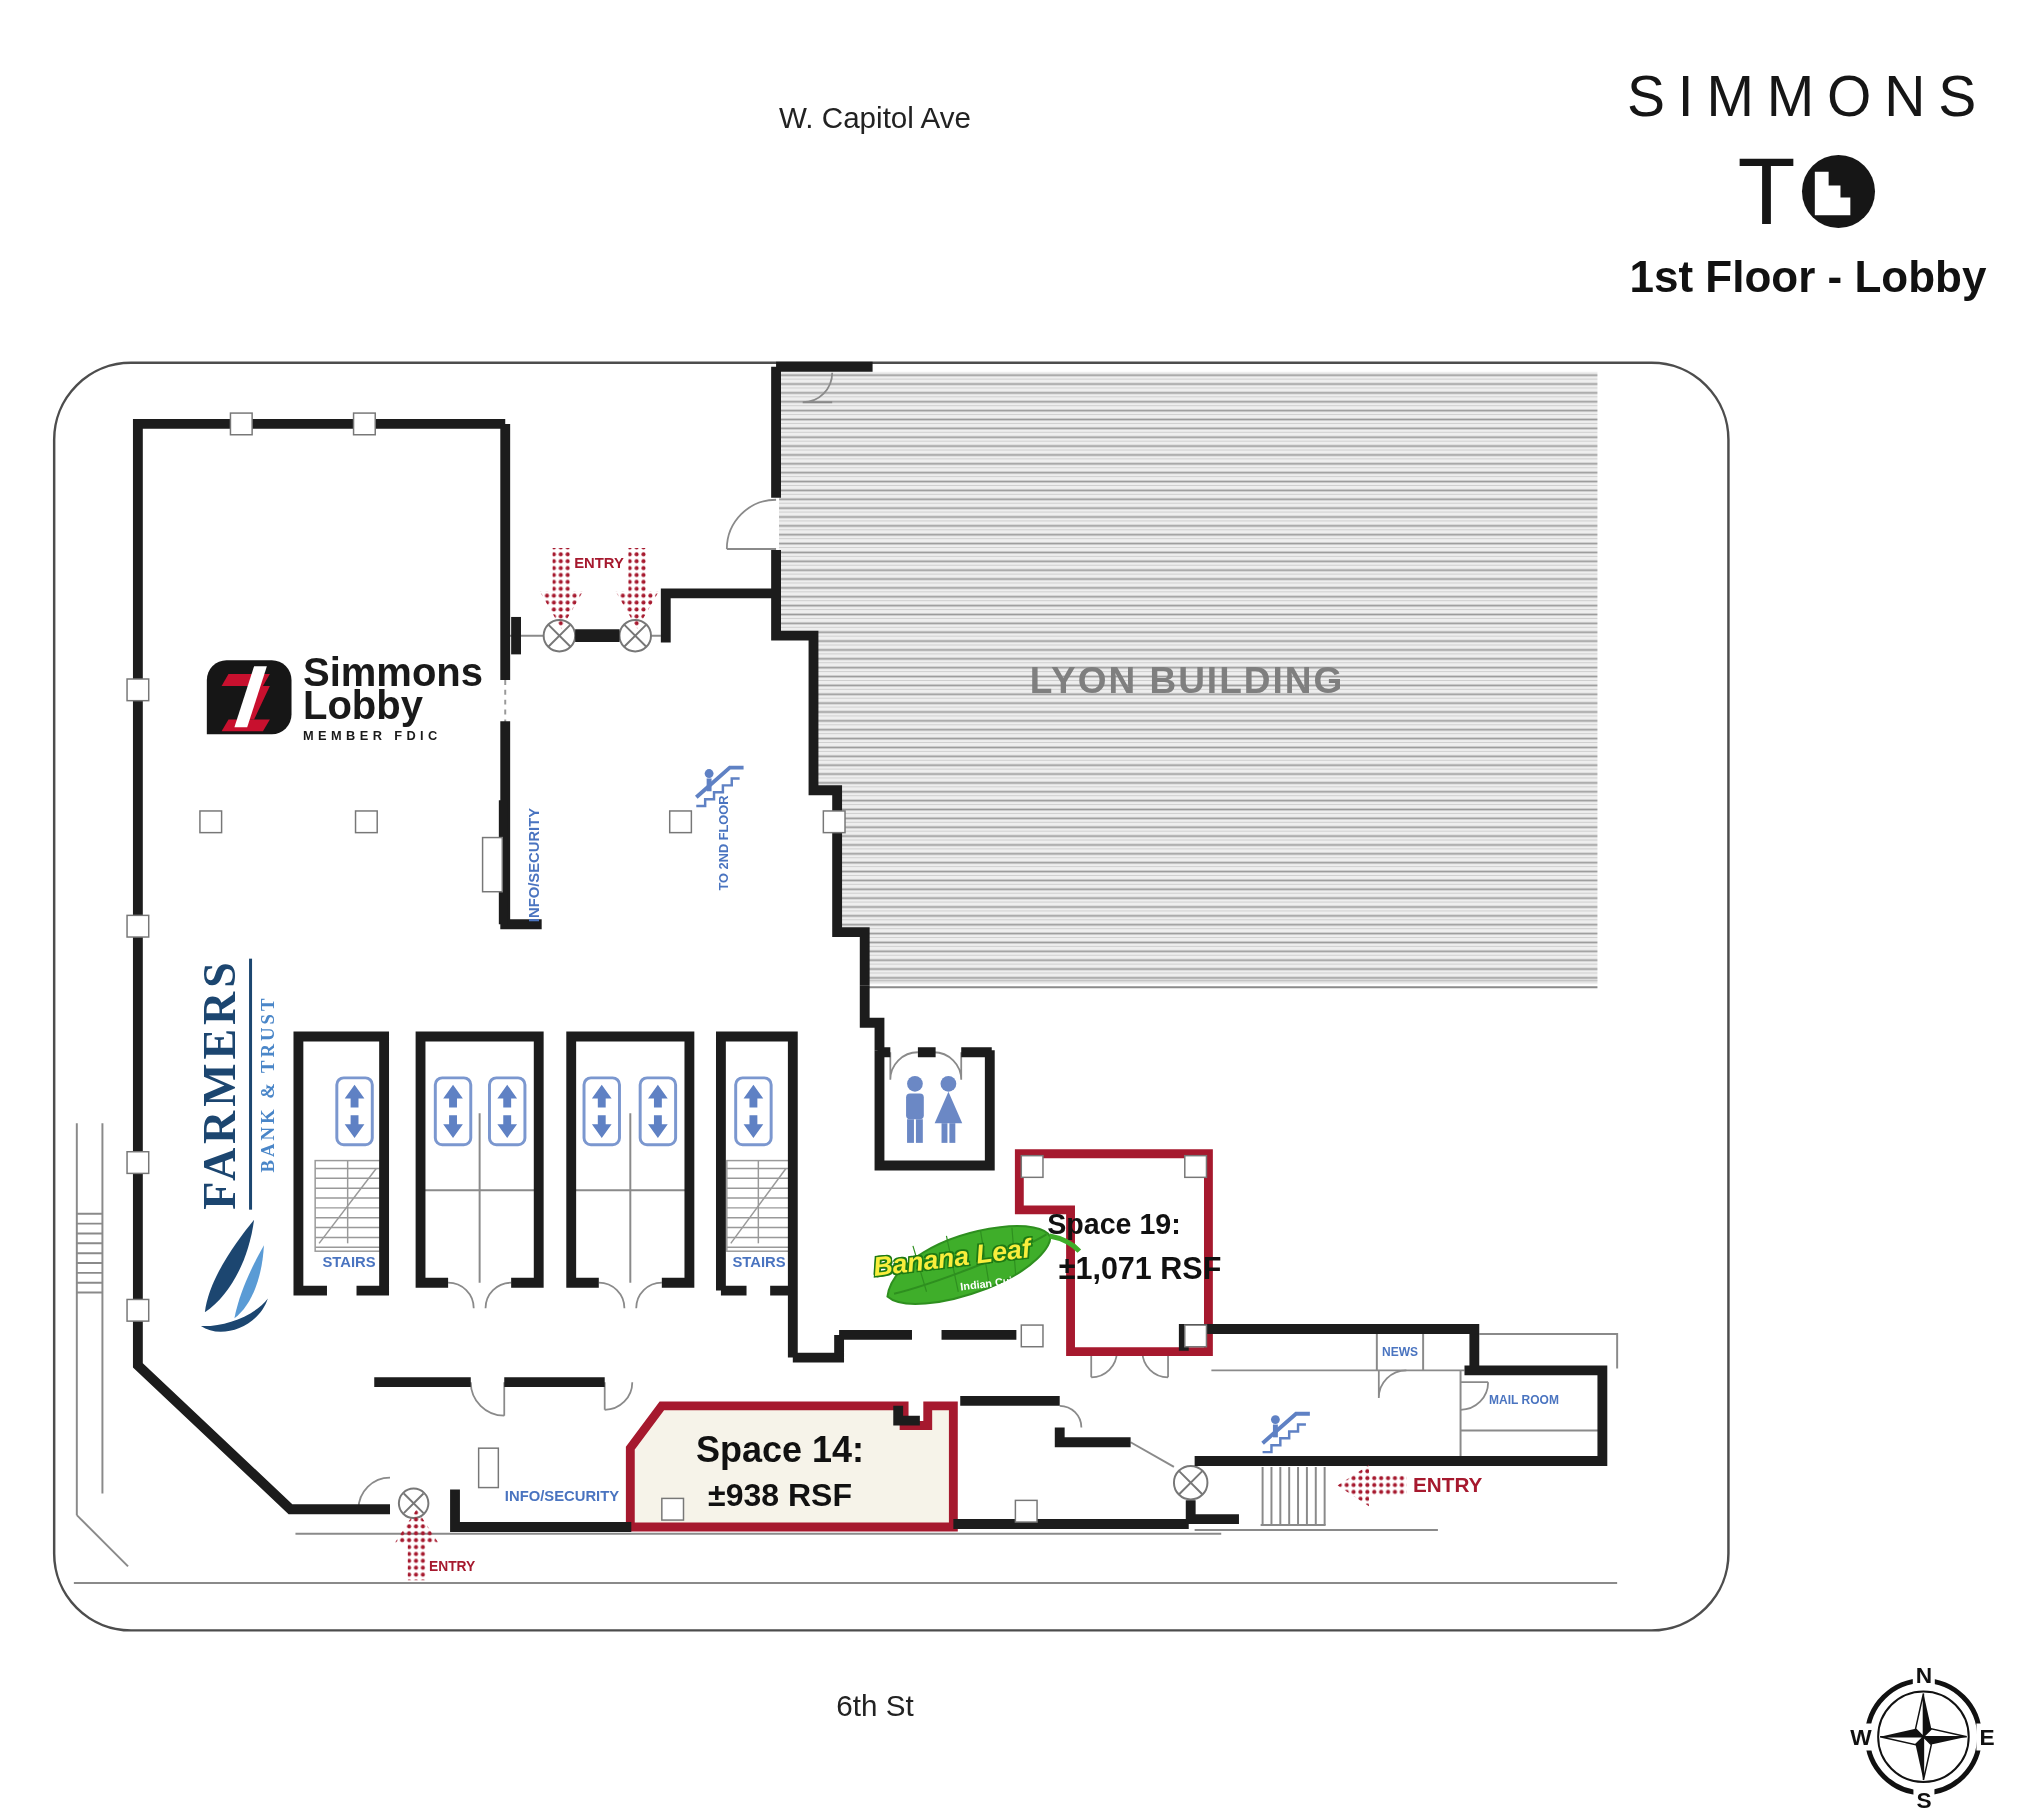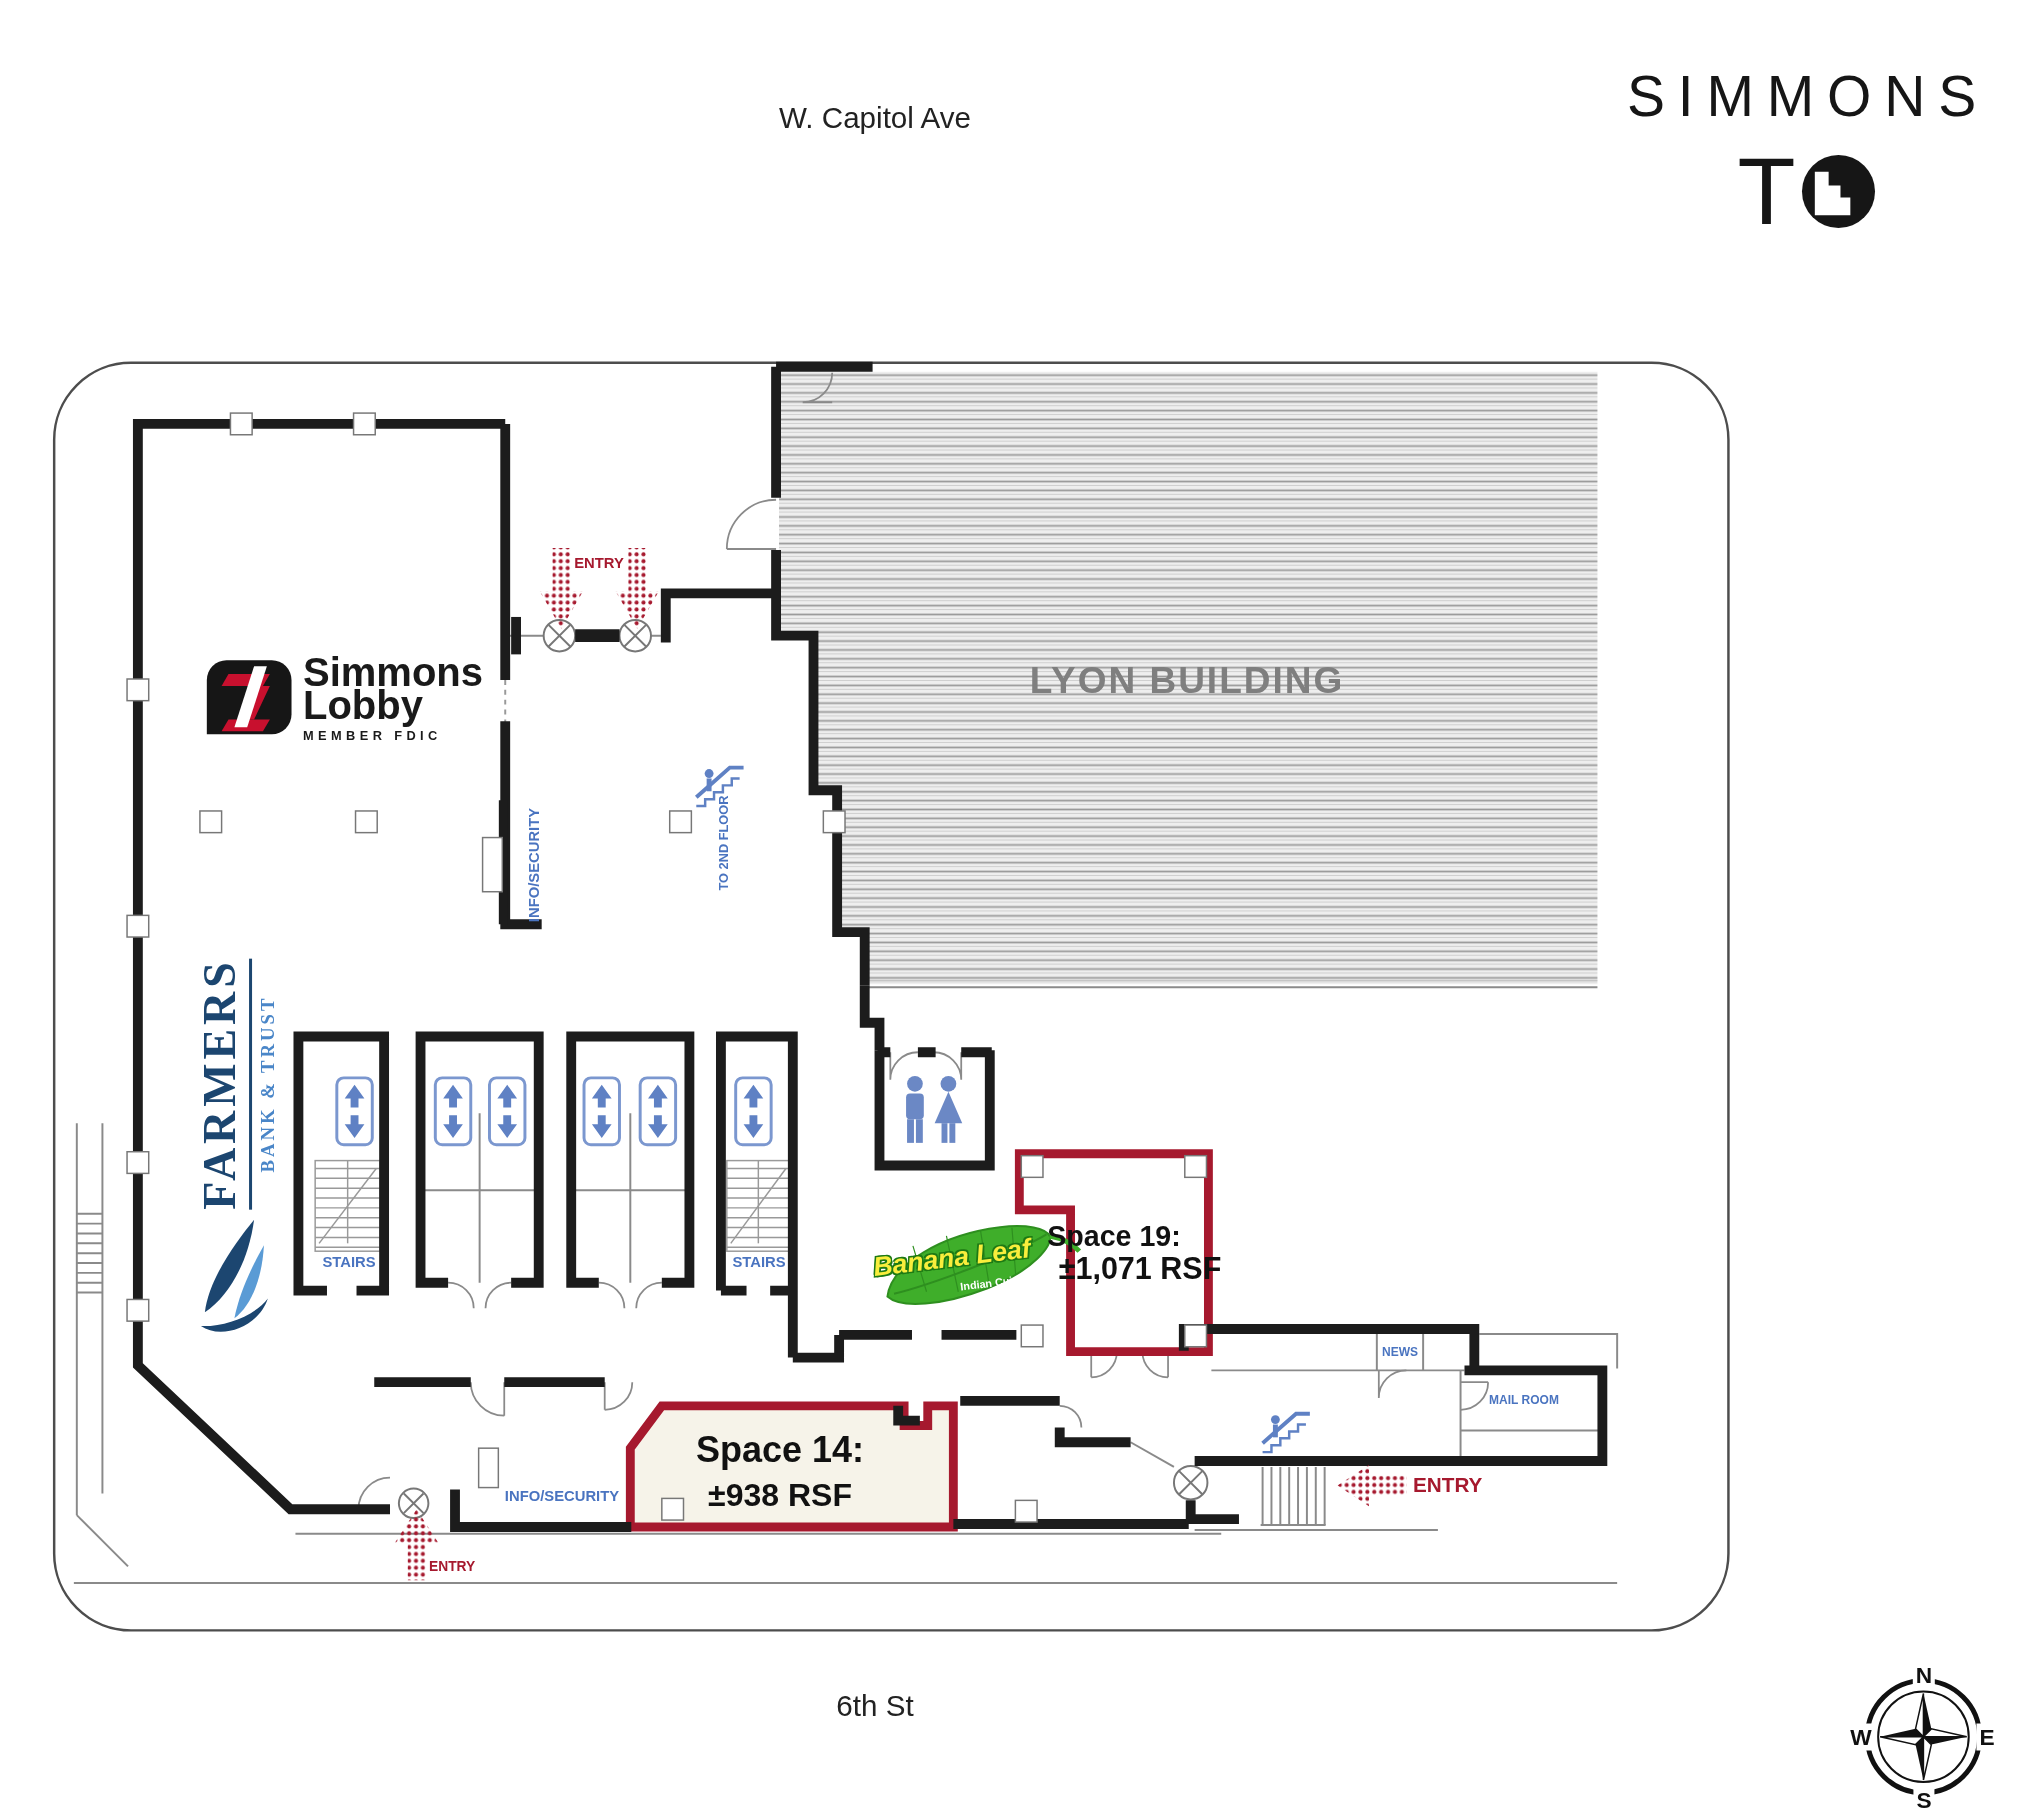--- a/index.html
+++ b/index.html
@@ -295,25 +295,26 @@
 
 <div class="brand">
   <div class="brand-line1">SIMMONS</div>
   <div class="brand-line2">
     <span class="tchar">T</span>
     <svg width="75" height="75" viewBox="-38 -38 76 76">
       <circle r="37" fill="#161616"></circle>
       <path d="M-24,24 L-24,-20 L-10,-20 L-10,-6 L2,-6 L2,6 L12,6 L12,24 Z" fill="#ffffff"></path>
     </svg>
   </div>
+  <div class="brand-line3">1st Floor - Lobby</div>
 </div>
 
 <div class="lbl gray" style="left:1187px;top:680px;font-size:37px;">LYON BUILDING</div>
 
-<div class="lbl space-big" style="left:1114px;top:1224px;font-size:28.6px;margin-top:12px;">Space 19:</div>
+<div class="lbl space-big" style="left:1114px;top:1224px;font-size:28.6px;">Space 19:</div>
 <div class="lbl space-big" style="left:1140px;top:1268px;font-size:30.5px;">±1,071 RSF</div>
 
 <div class="lbl space-big" style="left:780px;top:1450px;font-size:36px;">Space 14:</div>
 <div class="lbl space-big" style="left:780px;top:1495px;font-size:32px;">±938 RSF</div>
 
 <div class="lbl blue" style="left:349px;top:1262px;font-size:14.8px;">STAIRS</div>
 <div class="lbl blue" style="left:759px;top:1262px;font-size:14.8px;">STAIRS</div>
 
 <div class="lbl rot blue" style="left:534px;top:865px;font-size:14.8px;">INFO/SECURITY</div>
 <div class="lbl blue" style="left:562px;top:1496px;font-size:14.8px;">INFO/SECURITY</div>

